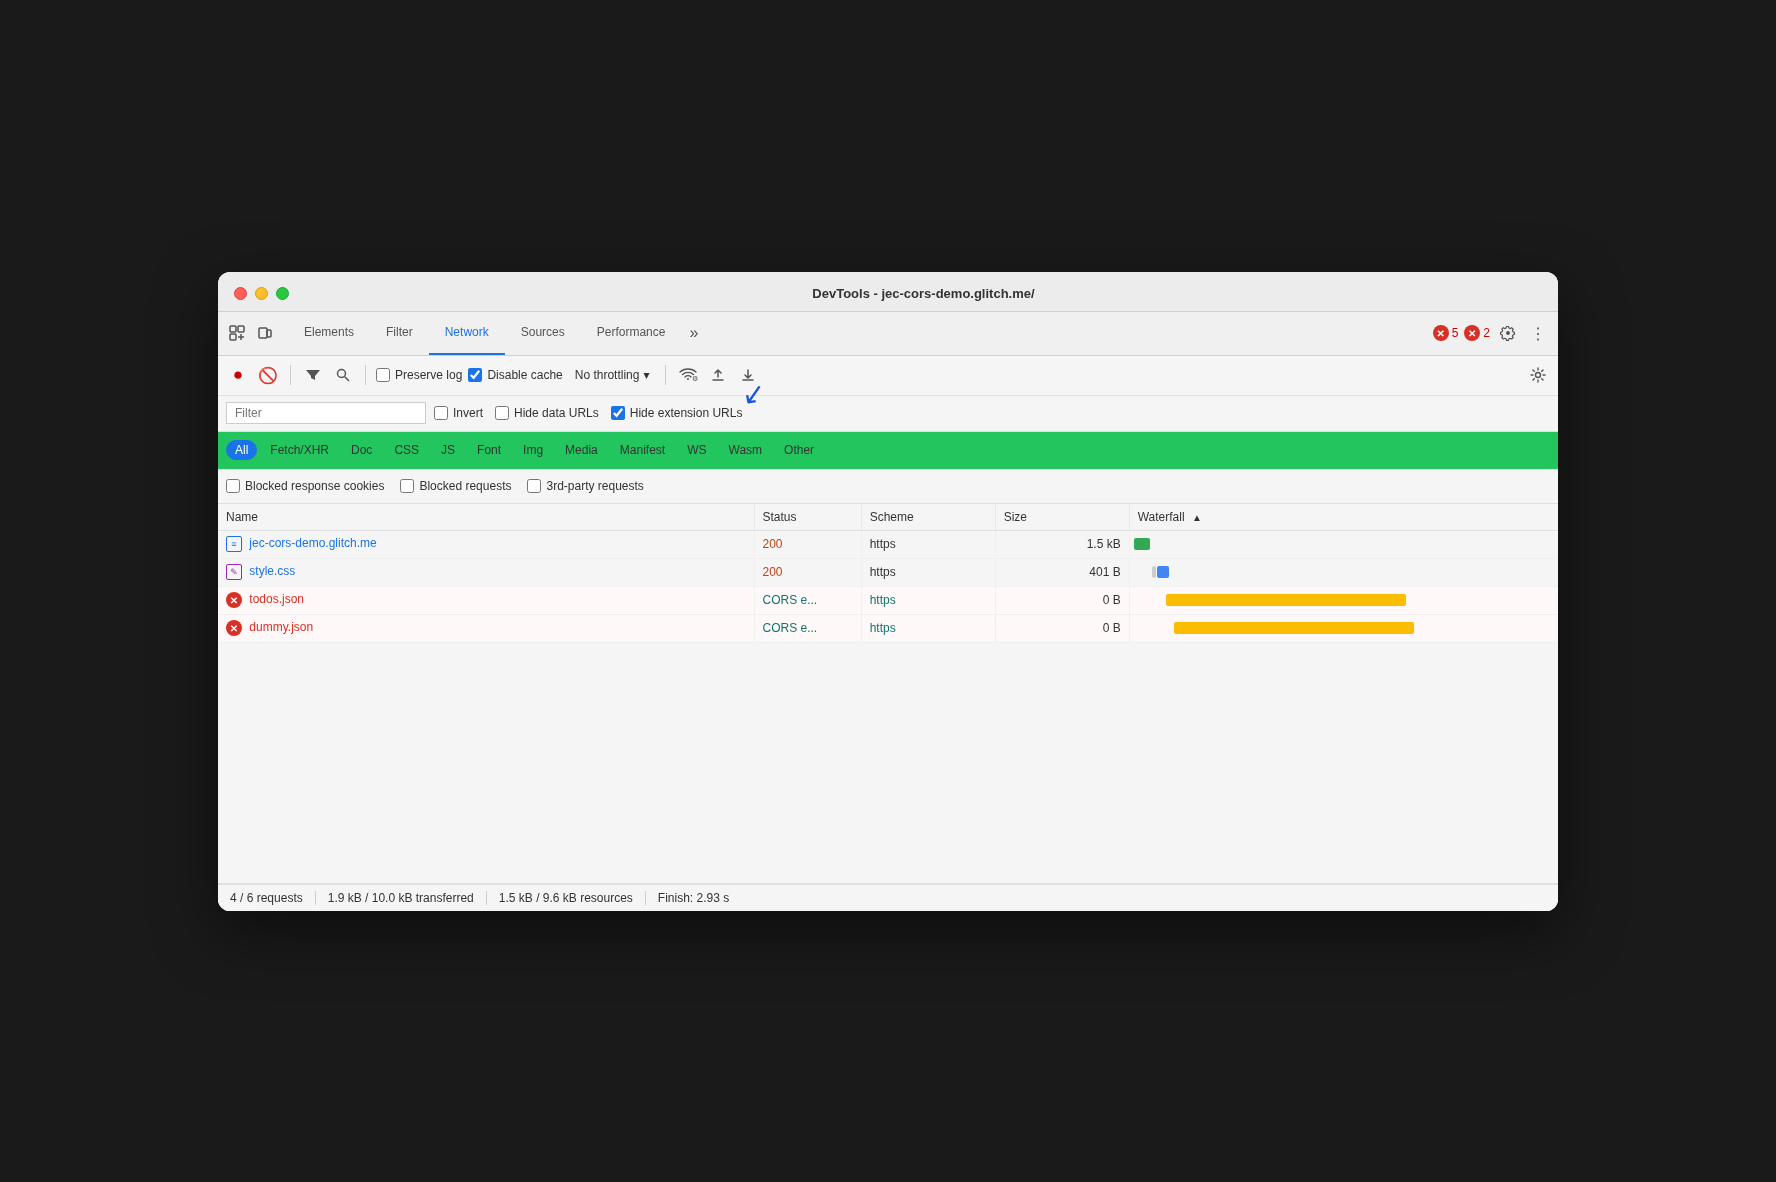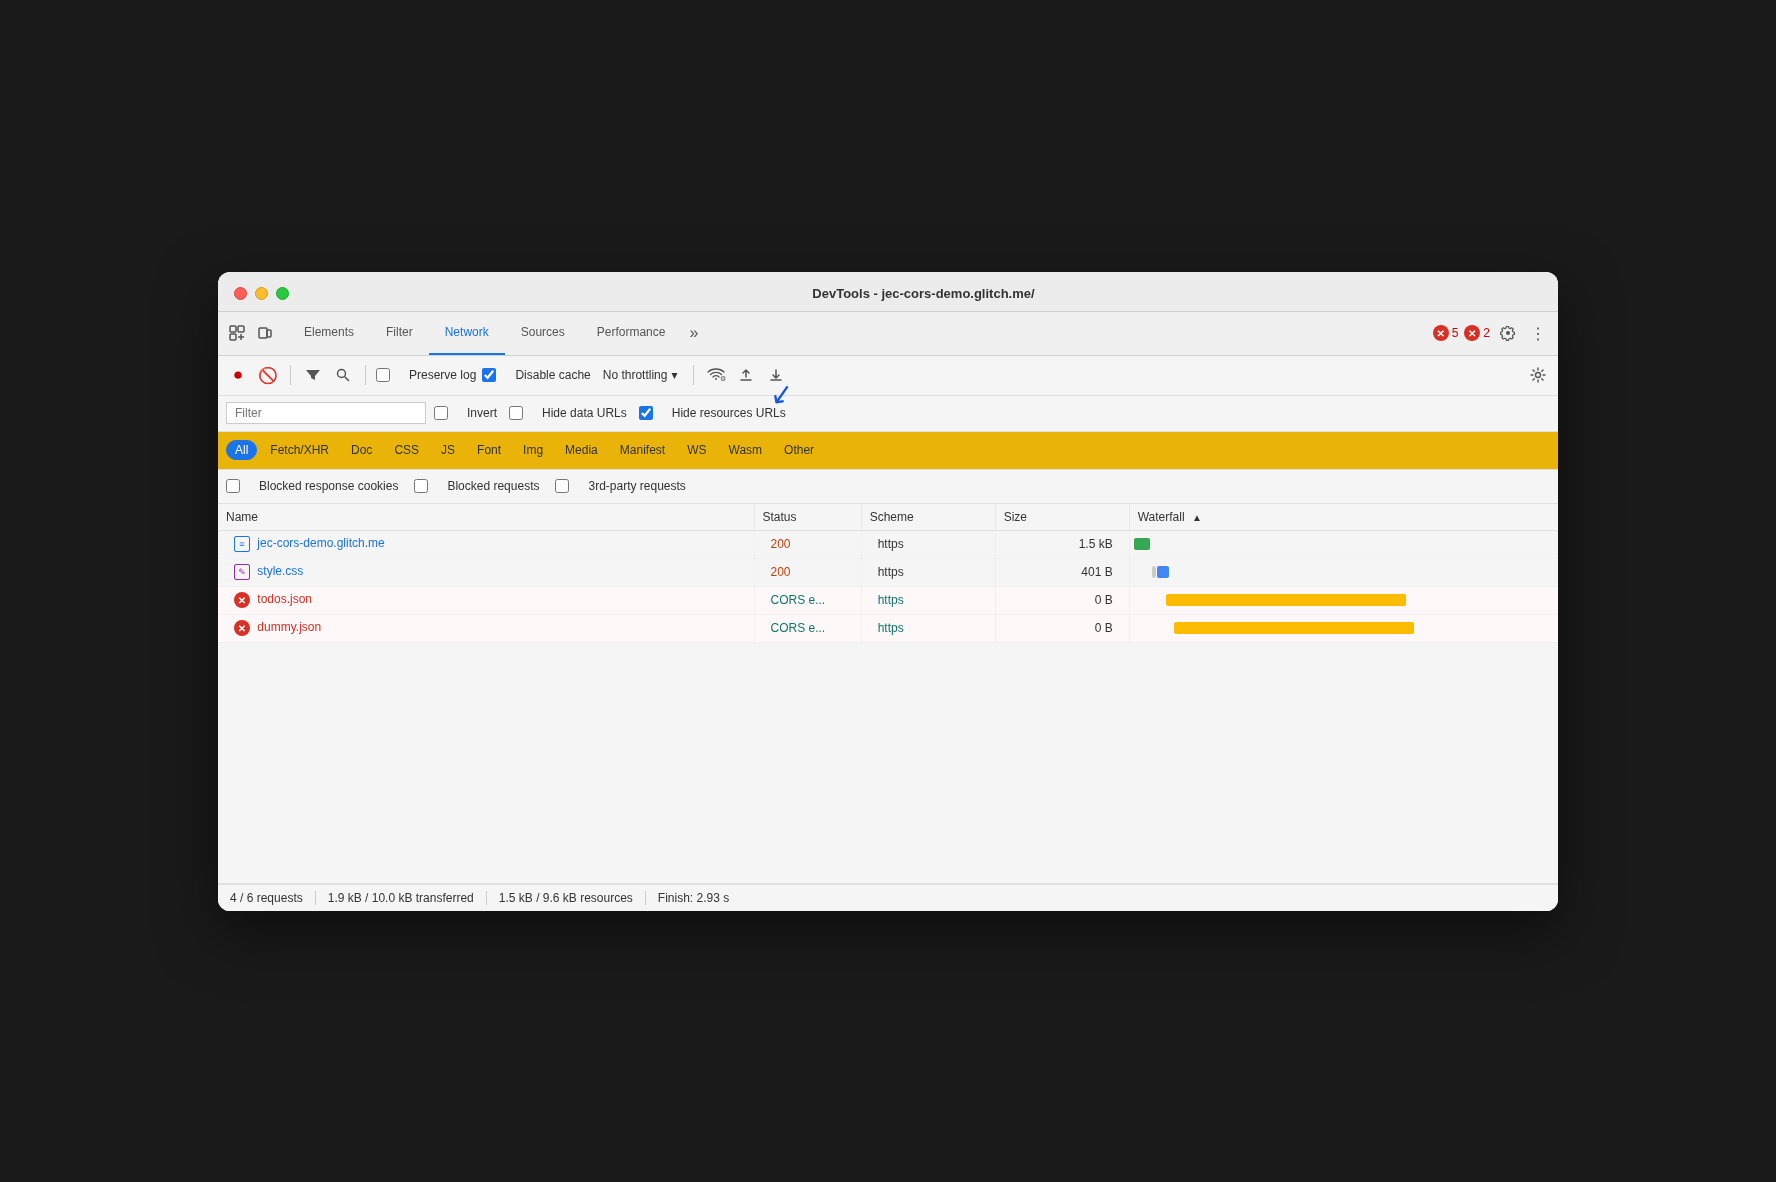--- a/index.html
+++ b/index.html
@@ -169,21 +169,21 @@
     .search-btn { color: #555; font-size: 14px; }
     .divider-v {
       width: 1px;
       height: 20px;
       background: #ccc;
       margin: 0 4px;
     }
     .checkbox-label {
       display: flex;
       align-items: center;
-      gap: 19px;
+      gap: 5px;
       font-size: 12px;
       color: #333;
       cursor: pointer;
       white-space: nowrap;
     }
     .checkbox-label input[type=checkbox] {
       width: 14px;
       height: 14px;
       accent-color: #1a73e8;
       cursor: pointer;
@@ -261,21 +261,21 @@
     .filter-checks {
       display: flex;
       align-items: center;
       gap: 12px;
     }
 
     
     .type-filter {
       display: flex;
       align-items: center;
-      background: #eab308;
+      background: #22c55e;
       border-bottom: 1px solid #e0e0e0;
       padding: 5px 8px;
       gap: 4px;
       flex-wrap: wrap;
       height: 38px;
     }
     .type-btn {
       padding: 2px 8px;
       font-size: 12px;
       border-radius: 10px;
@@ -314,21 +314,21 @@
       font-size: 12px;
       font-weight: 500;
       color: #333;
       text-align: left;
       white-space: nowrap;
       cursor: pointer;
       user-select: none;
     }
     .network-table th:last-child { border-right: none; }
     .network-table td {
-      padding: 5px 16px;
+      padding: 5px 8px;
       font-size: 12px;
       border-bottom: 1px solid #f0f0f0;
       border-right: 1px solid #f0f0f0;
       white-space: nowrap;
       overflow: hidden;
       text-overflow: ellipsis;
     }
     .network-table td:last-child { border-right: none; }
     .network-table tr.error-row td { }
     .row-icon {
@@ -544,21 +544,21 @@
         <label class="checkbox-label">
           <input type="checkbox" style="">
           <span>Invert</span>
         </label>
         <label class="checkbox-label">
           <input type="checkbox" style="">
           <span>Hide data URLs</span>
         </label>
         <label class="checkbox-label">
           <input type="checkbox" checked="" style="">
-          <span>Hide resources URLs</span>
+          <span>Hide extension URLs</span>
         </label>
       </div>
     </div>
 
     <div class="type-filter">
       <button class="type-btn active">All</button>
       <button class="type-btn">Fetch/XHR</button>
       <button class="type-btn">Doc</button>
       <button class="type-btn">CSS</button>
       <button class="type-btn">JS</button>

